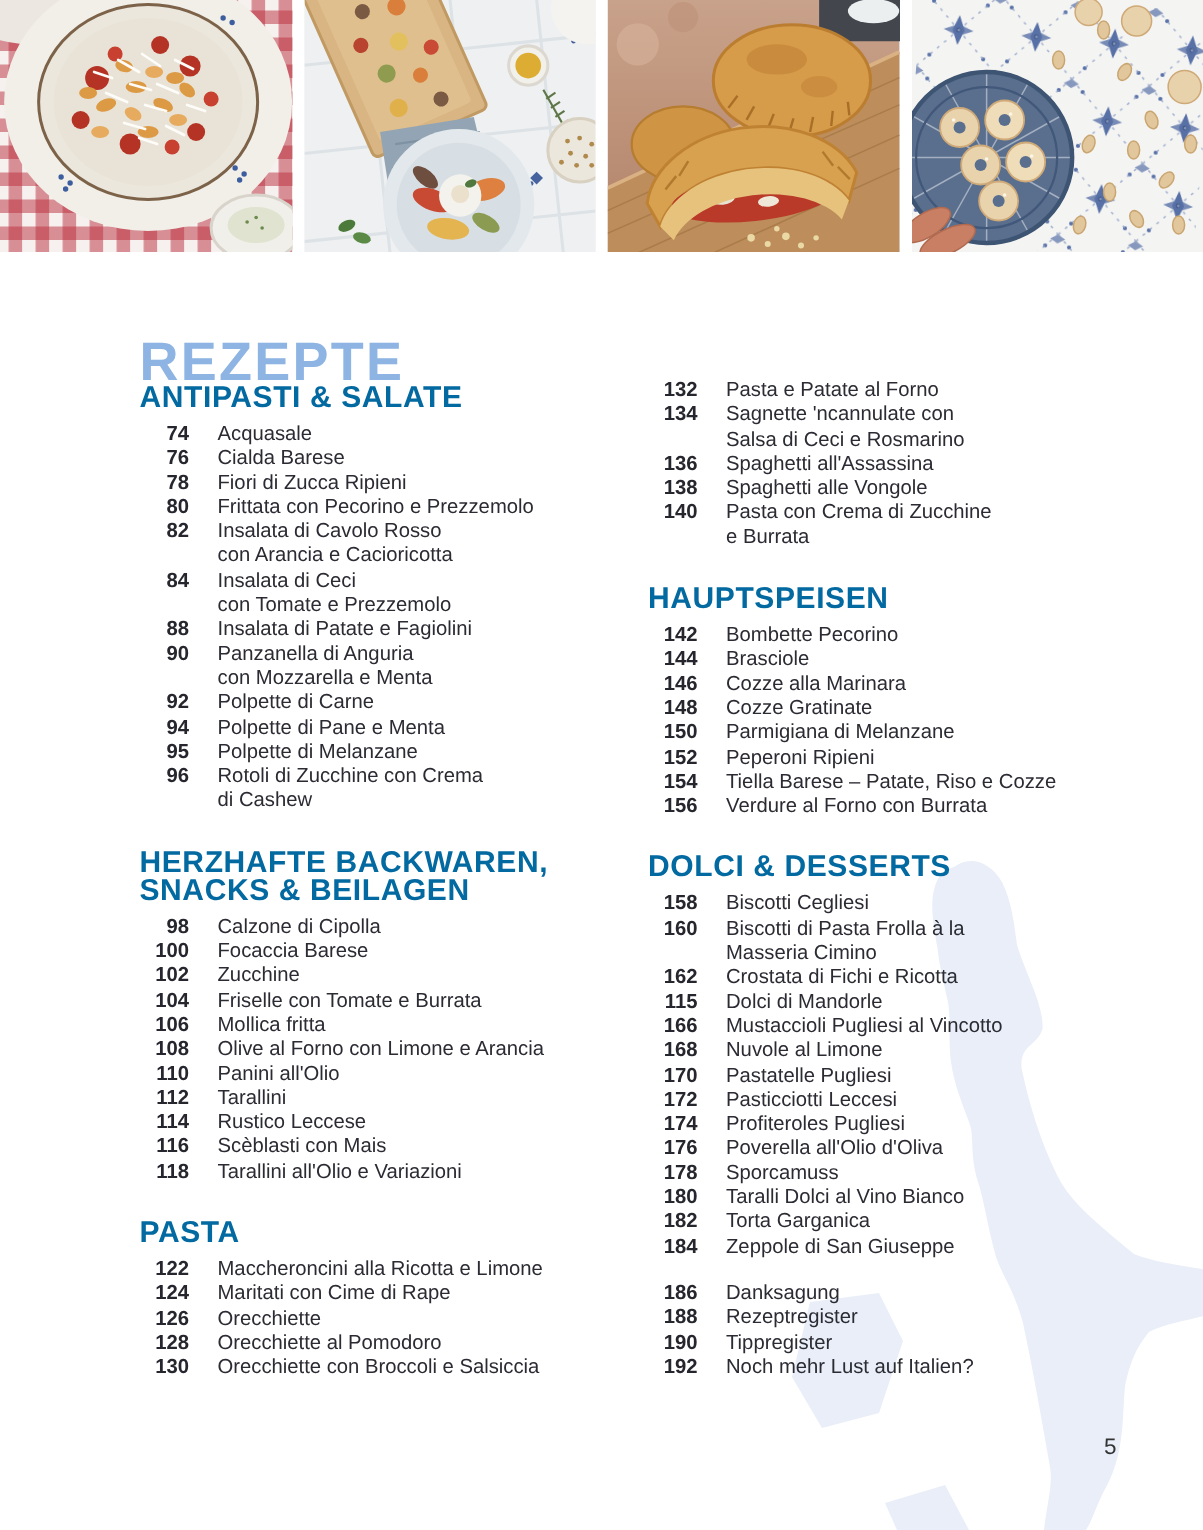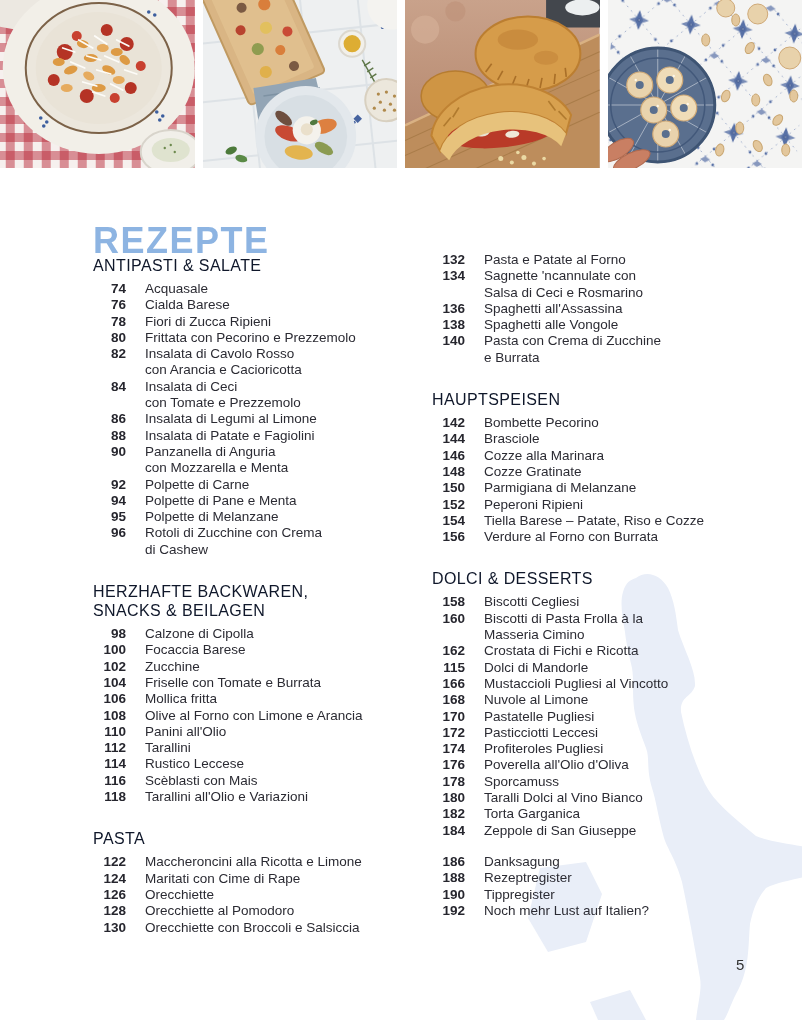--- a/index.html
+++ b/index.html
@@ -23,22 +23,22 @@
   .map { position:absolute; left:528px; top:550px; width:300px; height:470px; z-index:0; }
 
   
   .col { position:absolute; z-index:3; color:#2b2b33; width:336px; }
   .col-left  { left:93px;  top:256px; }
   .col-right { left:432px; top:252px; }
 
   .toc-section { margin-top:24px; }
   .toc-section:first-child { margin-top:0; }
   .toc-section h2 {
-    margin:0 0 6px 0; font-size:16px; line-height:19px; font-weight:normal;
-    color:#0f172a; letter-spacing:0.4px;
+    margin:0 0 6px 0; font-size:20px; line-height:19px; font-weight:bold;
+    color:#0369a1; letter-spacing:0.4px;
   }
   .entry { display:flex; font-size:13.5px; line-height:16.3px; }
   .num { flex:none; width:33px; text-align:right; font-weight:bold; color:#26262e; }
   .titles { margin-left:19px; }
   .gap-before { margin-top:15px; }
 
   
   .folio { position:absolute; left:736px; top:956px; z-index:3; font-size:15px; color:#333; }
 </style>
 </head>
@@ -424,26 +424,20 @@
           </span>
         </div>
         <div class="entry">
           <span class="num">84</span>
           <span class="titles">
             <div>Insalata di Ceci</div>
             <div>con Tomate e Prezzemolo</div>
           </span>
         </div>
         <div class="entry">
-          <span class="num">86</span>
-          <span class="titles">
-            <div>Insalata di Legumi al Limone</div>
-          </span>
-        </div>
-        <div class="entry">
           <span class="num">88</span>
           <span class="titles">
             <div>Insalata di Patate e Fagiolini</div>
           </span>
         </div>
         <div class="entry">
           <span class="num">90</span>
           <span class="titles">
             <div>Panzanella di Anguria</div>
             <div>con Mozzarella e Menta</div>

